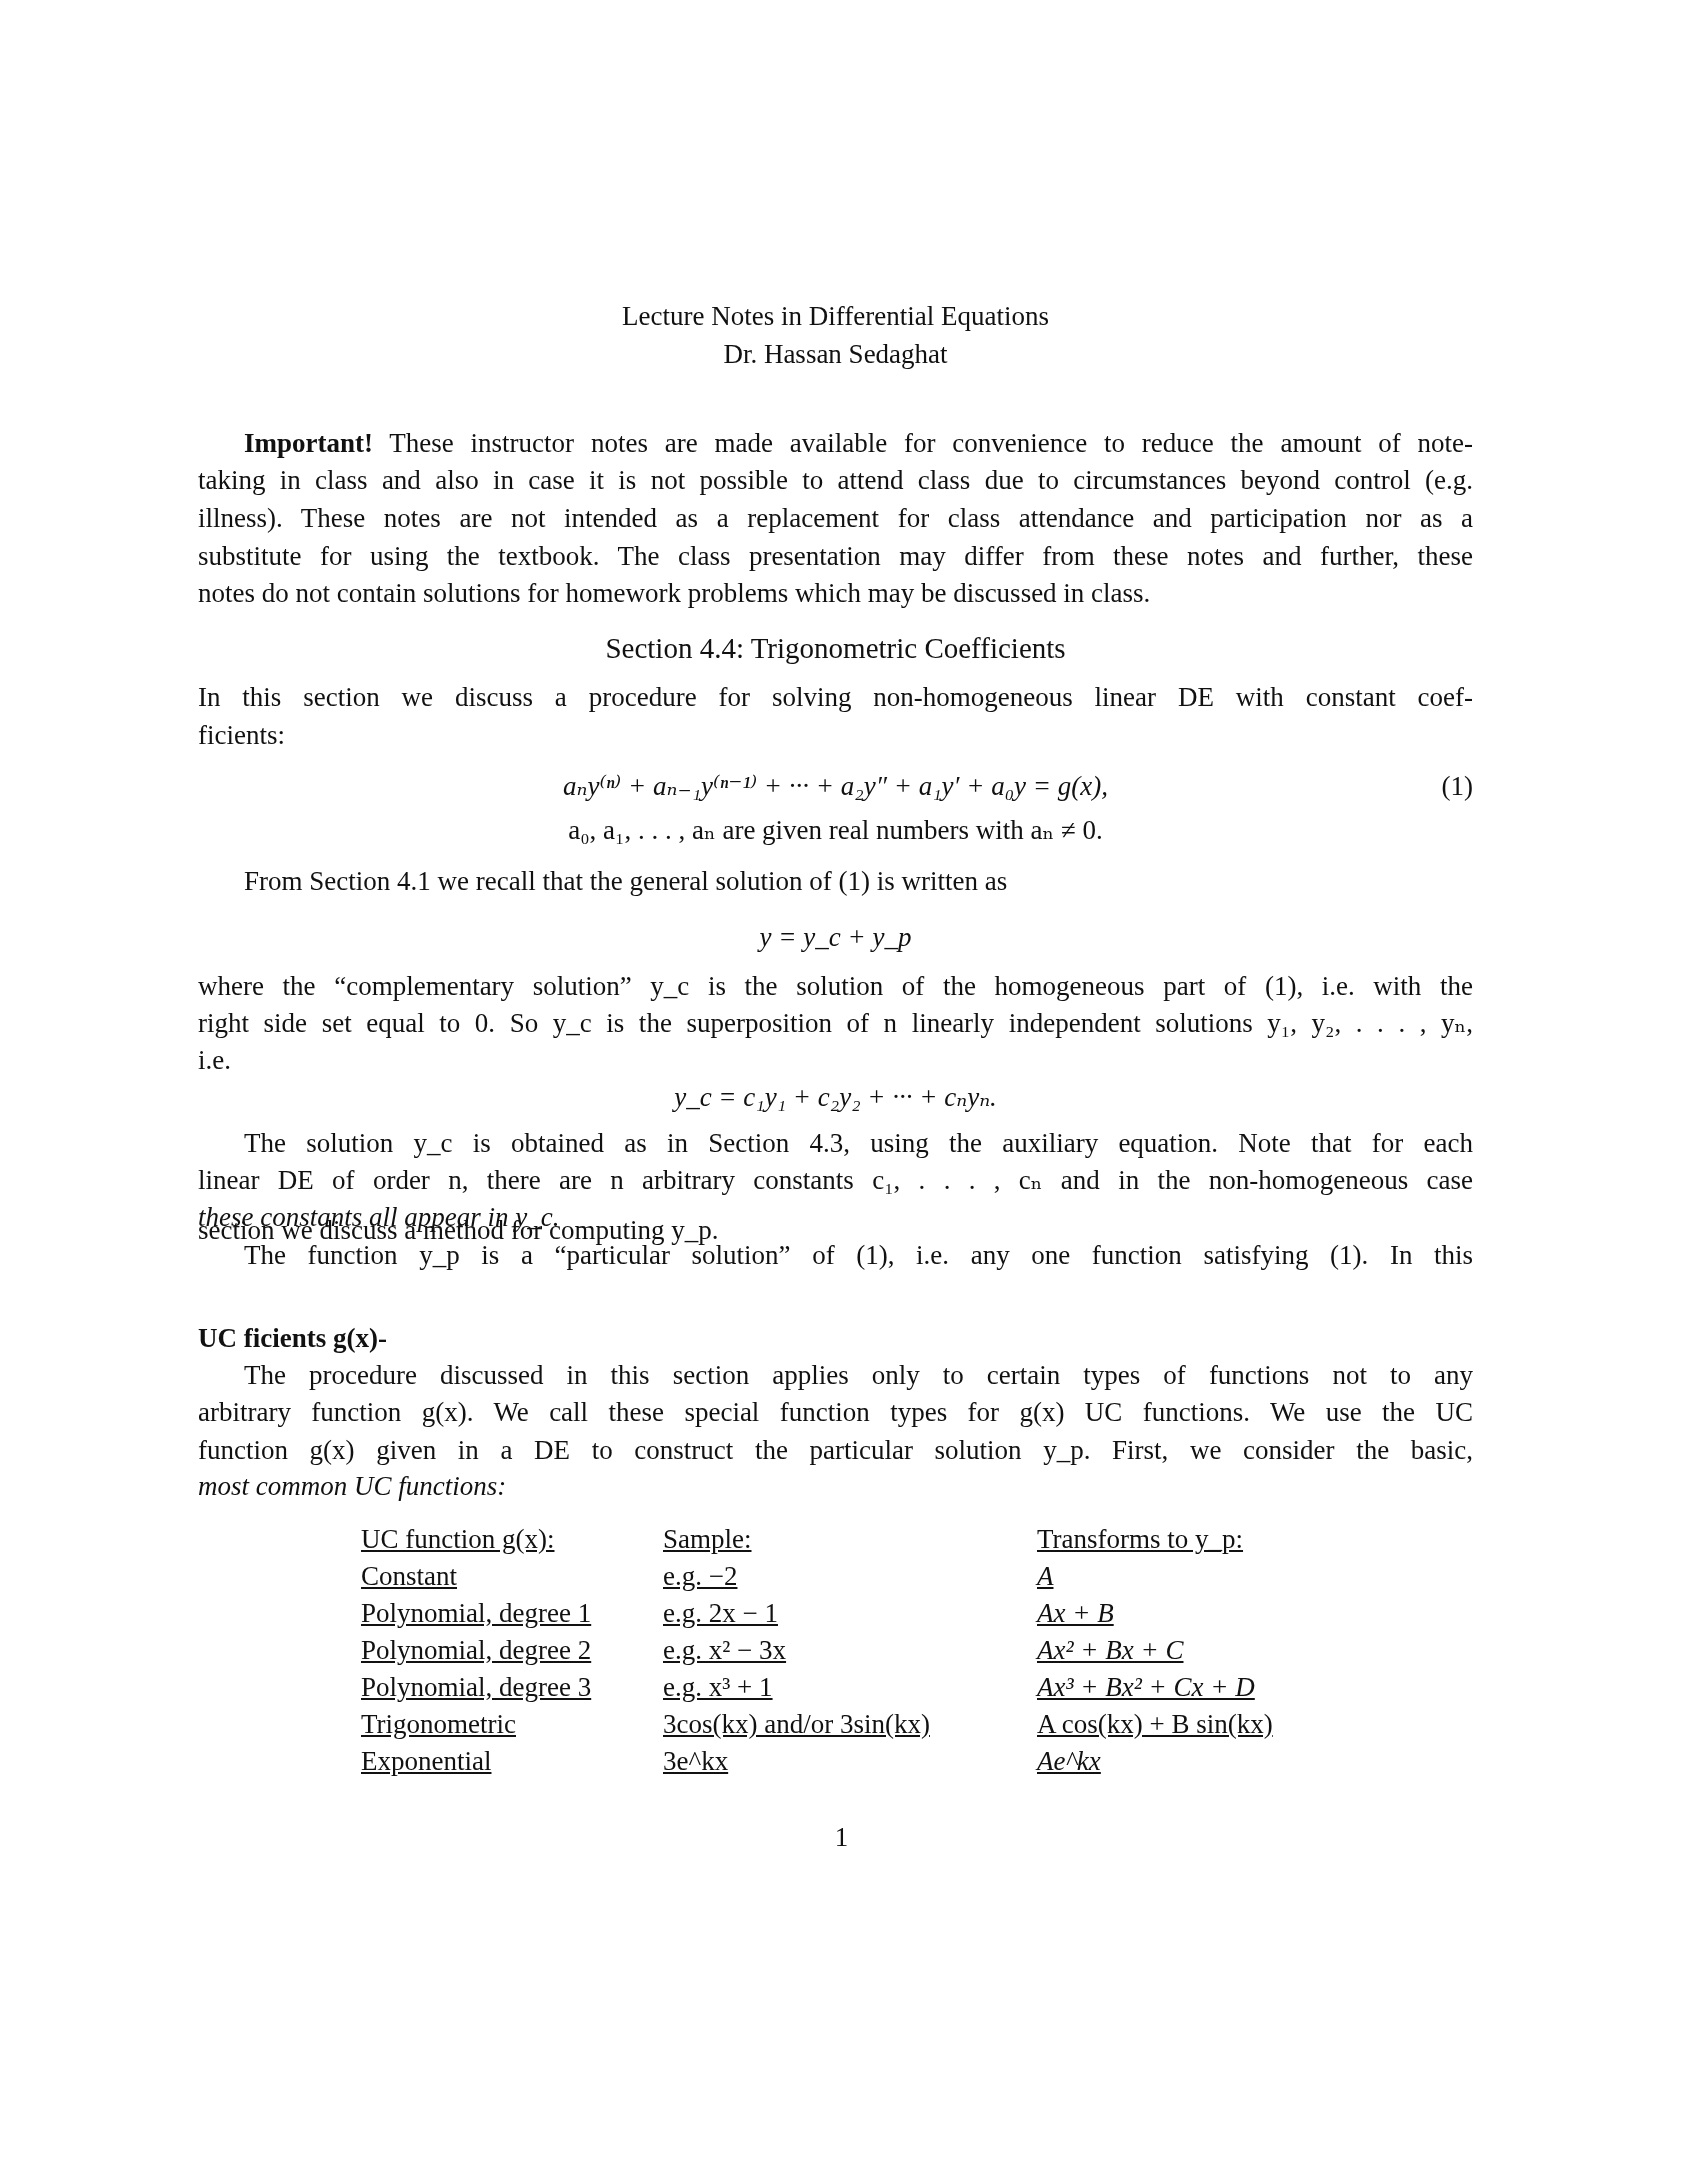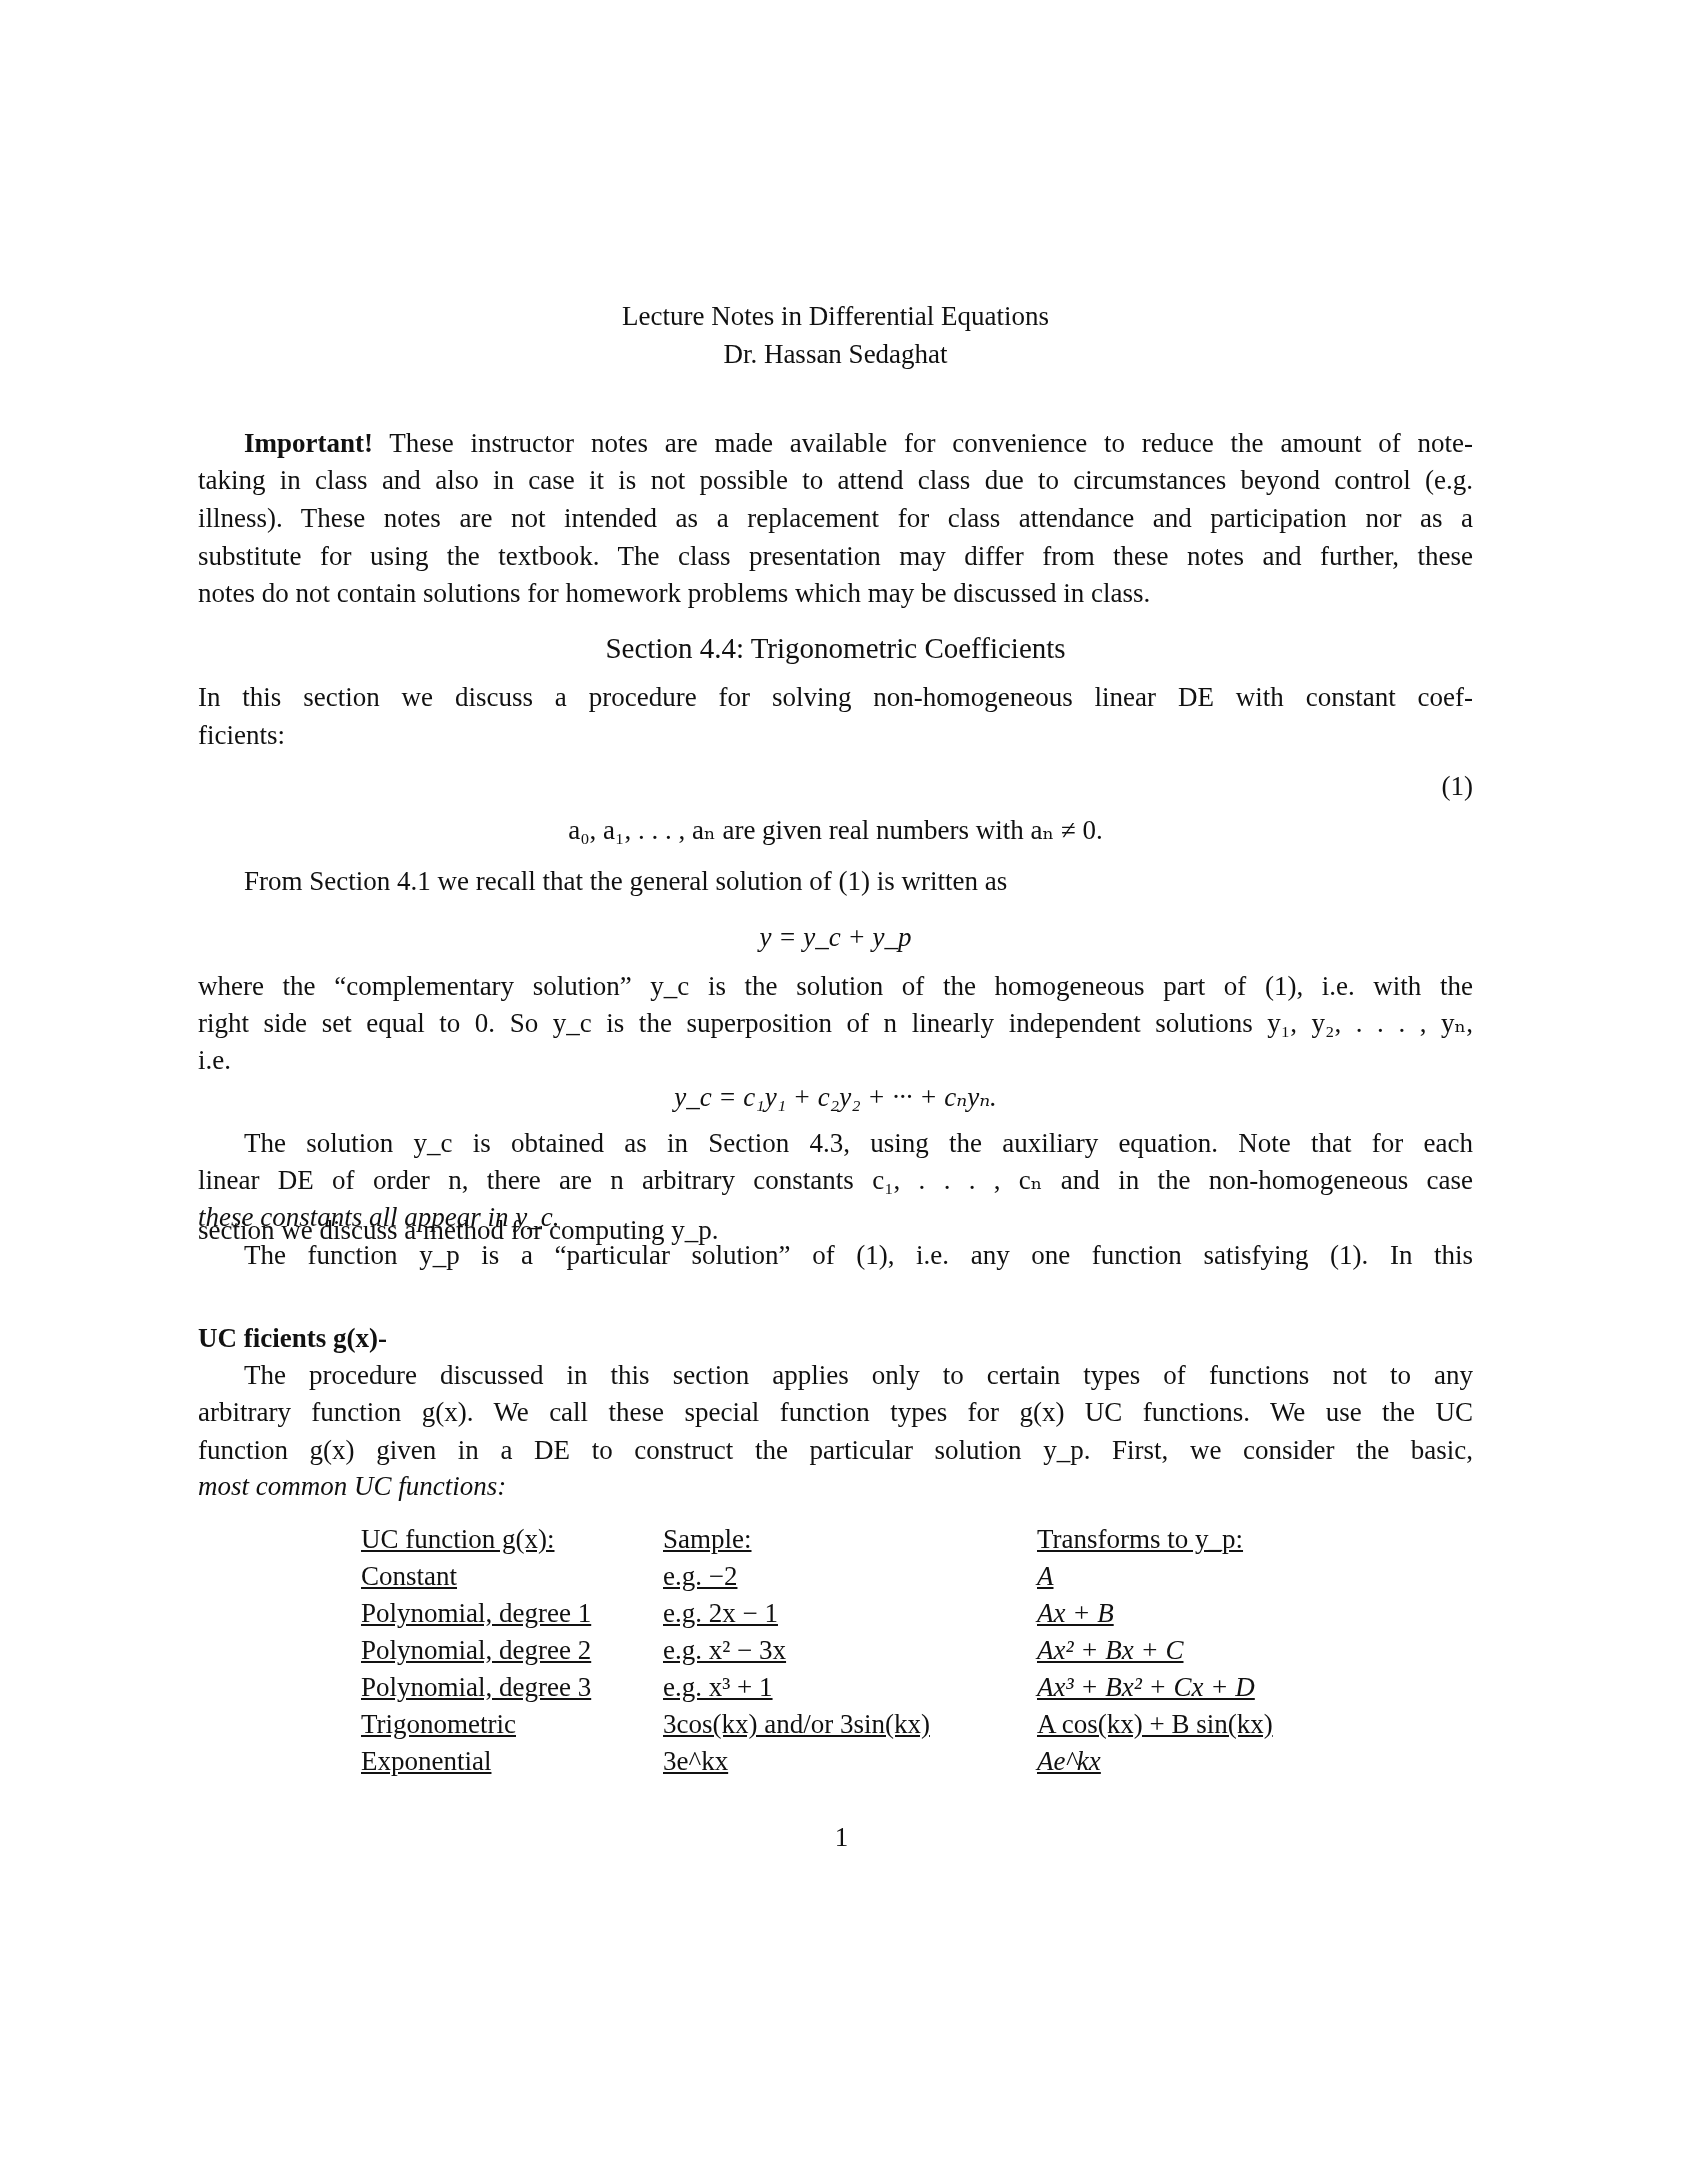--- a/index.html
+++ b/index.html
@@ -32,20 +32,21 @@
   <div class="ln just" style="top:540px;">substitute for using the textbook.  The class presentation may differ from these notes and further, these</div>
   <div class="ln" style="top:577px;">notes do not contain solutions for homework problems which may be discussed in class.</div>
 </div>
 
 <div class="ln center" style="top:632px; font-size:29px;">Section 4.4: Trigonometric Coefficients</div>
 
 <div class="ln just" style="top:681px;">In this section we discuss a procedure for solving non-homogeneous linear DE with constant coef-</div>
 <div class="ln" style="top:719px;">ficients:</div>
 
 <div class="ln center m" style="top:770px;">
+  <span>aₙy⁽ⁿ⁾ + aₙ₋₁y⁽ⁿ⁻¹⁾ + ··· + a₂y″ + a₁y′ + a₀y = g(x),</span>
   <span class="eqnum">(1)</span>
 </div>
 <div class="ln center" style="top:814px;">a₀, a₁, . . . , aₙ are given real numbers with aₙ ≠ 0.</div>
 
 <div class="ln ind" style="top:865px;">From Section 4.1 we recall that the general solution of (1) is written as</div>
 <div class="ln center m" style="top:921px;">y = y_c + y_p</div>
 
 <div class="ln just" style="top:970px;">where the “complementary solution” y_c is the solution of the homogeneous part of (1), i.e. with the</div>
 <div class="ln just" style="top:1007px;">right side set equal to 0. So y_c is the superposition of n linearly independent solutions y₁, y₂, . . . , yₙ,</div>
 <div class="ln" style="top:1044px;">i.e.</div>

